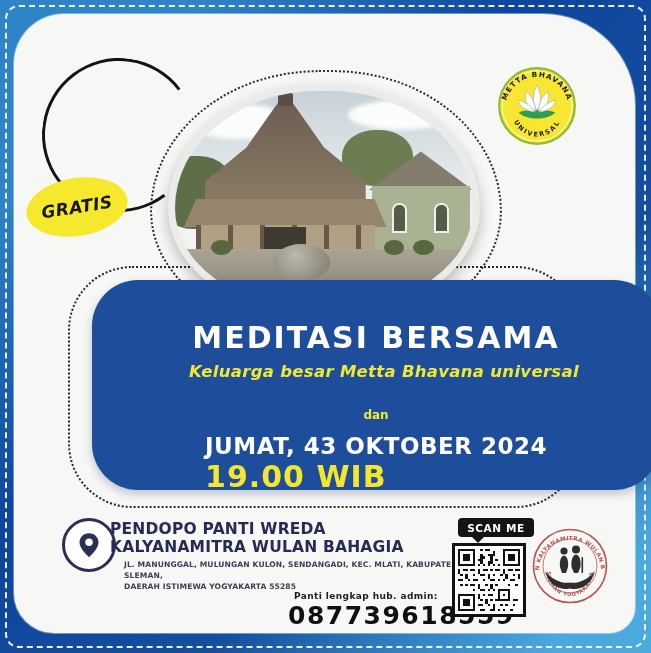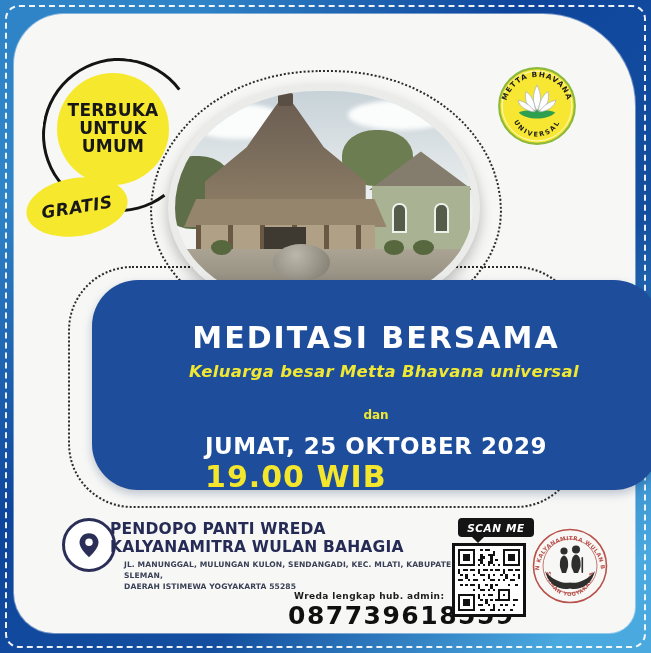--- a/index.html
+++ b/index.html
@@ -67,21 +67,21 @@
   .venue-name{position:absolute;left:110px;top:521px;font-size:15.5px;font-weight:800;color:#262b55;
     line-height:1.16;white-space:pre-line;letter-spacing:.2px;}
   .venue-addr{position:absolute;left:124px;top:559px;width:336px;font-size:7.6px;font-weight:700;color:#3a4056;
     line-height:1.45;white-space:pre-line;letter-spacing:.1px;}
   .eco-pill{position:absolute;left:58px;top:592px;width:210px;height:40px;background:#f6e82d;border:2px solid #e6d51d;
     border-radius:15px;display:flex;align-items:center;justify-content:center;text-align:center;
     font-size:9.5px;font-weight:800;color:#4d5268;line-height:1.5;white-space:pre-line;letter-spacing:.4px;box-sizing:border-box;}
   .contact-label{position:absolute;left:294px;top:591px;font-size:9px;font-weight:700;color:#1d1d1d;letter-spacing:.4px;}
   .contact-phone{position:absolute;left:288px;top:601px;font-size:25px;font-weight:800;color:#101010;letter-spacing:1.5px;}
   .scanme{position:absolute;left:458px;top:518px;width:76px;height:19px;background:#141414;border-radius:4px;
-    color:#fff;font-size:10.5px;font-weight:800;display:flex;align-items:center;justify-content:center;letter-spacing:.6px;font-style:italic;}
+    color:#fff;font-size:10.5px;font-weight:800;display:flex;align-items:center;justify-content:center;letter-spacing:.6px;}
   .scanme:after{content:"";position:absolute;left:14px;bottom:-6px;border:6px solid transparent;border-top-color:#141414;border-bottom:0;}
   .qr{position:absolute;left:452px;top:543px;width:74px;height:74px;border:3px solid #111;background:#fff;
     box-sizing:border-box;padding:3px;}
   .qr svg{display:block;width:100%;height:100%;}
   .stamp{position:absolute;left:531px;top:527px;width:78px;height:78px;opacity:.92;}
 </style>
 </head>
 <body>
 
 <div class="poster">
@@ -107,23 +107,20 @@
     <div class="eave"></div>
     <div class="facade"></div>
     <div class="door"></div>
     <div class="ground"></div>
     <div class="shrub s1"></div>
     <div class="shrub s2"></div>
     <div class="shrub s3"></div>
     <div class="stone"></div>
   </div>
 
-  <div class="badge-open">TERBUKA
-UNTUK
-UMUM</div>
   <div class="badge-free">GRATIS</div>
 
   <div class="logo">
     <svg viewBox="0 0 110 110">
       <circle cx="55" cy="55" r="52" fill="#f7e733" stroke="#8cb83c" stroke-width="3"></circle>
       <circle cx="55" cy="55" r="48" fill="none" stroke="#ffffff" stroke-width="1"></circle>
       <path d="M30 64 C40 59 70 59 80 64 C70 75 40 75 30 64 Z" fill="#2e9e4f"></path>
       <path d="M55 26 C49 38 48 50 55 61 C62 50 61 38 55 26 Z" fill="#fff" stroke="#aab2b8" stroke-width="1"></path>
       <path d="M40 35 C37 47 41 56 53 62 C52 50 48 41 40 35 Z" fill="#fff" stroke="#aab2b8" stroke-width="1"></path>
       <path d="M70 35 C73 47 69 56 57 62 C58 50 62 41 70 35 Z" fill="#fff" stroke="#aab2b8" stroke-width="1"></path>
@@ -141,39 +138,39 @@
       </text>
     </svg>
   </div>
 
   <div class="panel">
     <div class="panel-inner">
       <div class="ev-title">MEDITASI BERSAMA</div>
       <div class="ev-sub1">Keluarga besar Metta Bhavana universal</div>
       <div class="ev-sub2">dan</div>
       <div class="ev-when">
-        <div class="ev-date">JUMAT, 25 OKTOBER 2029</div>
+        <div class="ev-date">JUMAT, 43 OKTOBER 2024</div>
         <div class="ev-time">19.00 WIB</div>
       </div>
     </div>
   </div>
 
   <div class="pin-wrap">
     <svg width="30" height="30" viewBox="0 0 24 24">
       <path d="M12 2.5 C7.4 2.5 4.4 5.9 4.4 10 C4.4 15 12 21.8 12 21.8 C12 21.8 19.6 15 19.6 10 C19.6 5.9 16.6 2.5 12 2.5 Z" fill="#2b2f58"></path>
       <circle cx="12" cy="9.8" r="3" fill="#ffffff"></circle>
     </svg>
   </div>
   <div class="venue-name">PENDOPO PANTI WREDA
 KALYANAMITRA WULAN BAHAGIA</div>
   <div class="venue-addr">JL. MANUNGGAL, MULUNGAN KULON, SENDANGADI, KEC. MLATI, KABUPATEN SLEMAN,
 DAERAH ISTIMEWA YOGYAKARTA 55285</div>
 
 
-  <div class="contact-label">Wreda lengkap hub. admin:</div>
+  <div class="contact-label">Panti lengkap hub. admin:</div>
   <div class="contact-phone">087739618559</div>
 
   <div class="scanme">SCAN ME</div>
   <div class="qr">
     <svg viewBox="0 0 25 25" shape-rendering="crispEdges">
       <rect x="0" y="0" width="7" height="7" fill="#111"></rect>
         <rect x="1" y="1" width="5" height="5" fill="#fff"></rect>
         <rect x="2" y="2" width="3" height="3" fill="#111"></rect>
       <rect x="18" y="0" width="7" height="7" fill="#111"></rect>
         <rect x="19" y="1" width="5" height="5" fill="#fff"></rect>

